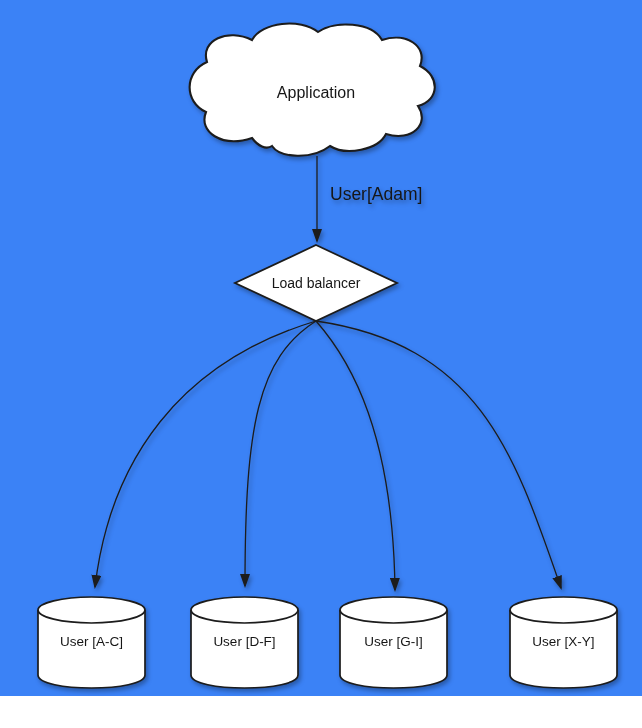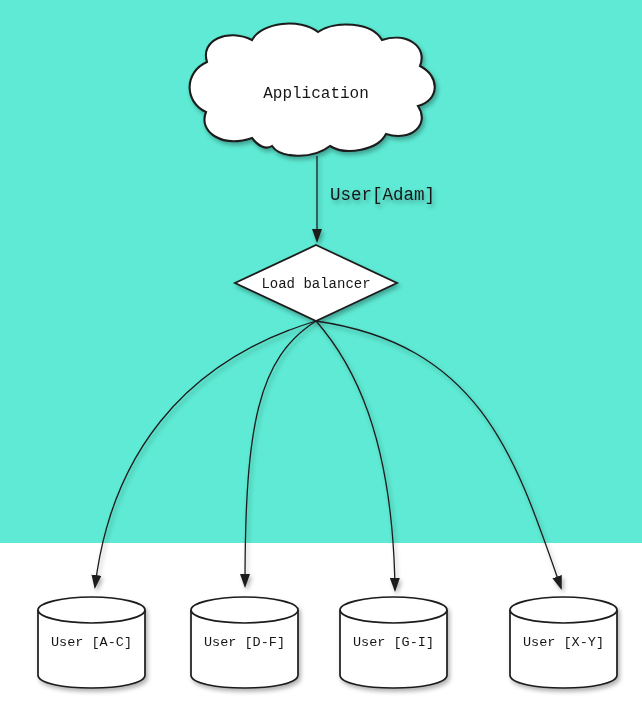--- a/index.html
+++ b/index.html
@@ -7,23 +7,22 @@
     padding: 0;
     background: #ffffff;
     width: 642px;
     height: 728px;
     overflow: hidden;
     font-family: "Liberation Sans", "DejaVu Sans", sans-serif;
   }
   .canvas-wrap {
     position: relative;
     width: 642px;
-    height: 543px;
-    background: #5eead4;
-    font-family: Liberation Mono, monospace;
+    height: 696px;
+    background: #3b82f6;
   }
   svg { display: block; }
   .shadowed { filter: drop-shadow(2px 3px 2px rgba(0,0,0,0.30)); }
   .shape {
     fill: #ffffff;
     stroke: #1c1c1c;
   }
   .cloud-shape { stroke-width: 2.1; }
   .diamond-shape { stroke-width: 1.8; }
   .cyl-part { fill: #ffffff; stroke: #1c1c1c; stroke-width: 1.7; }

